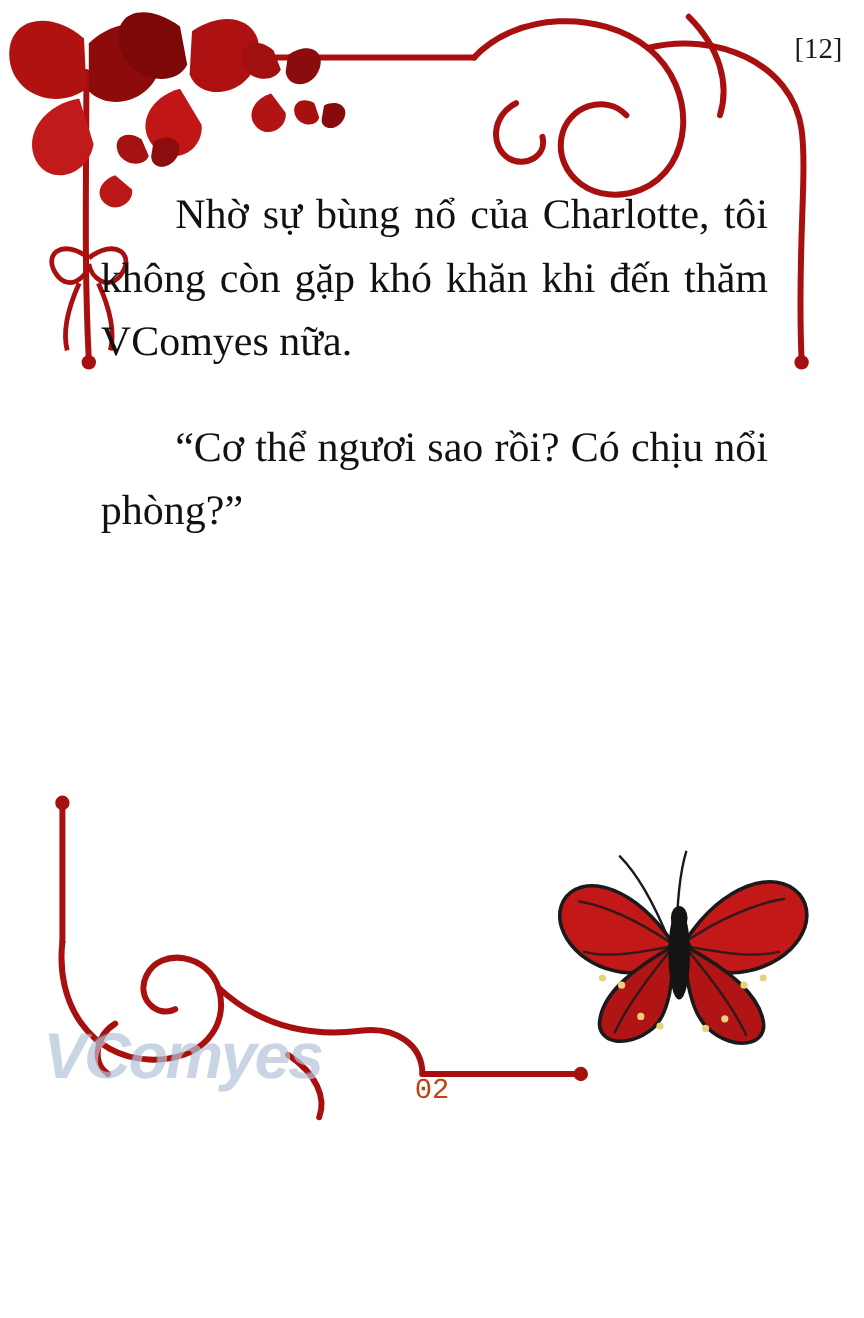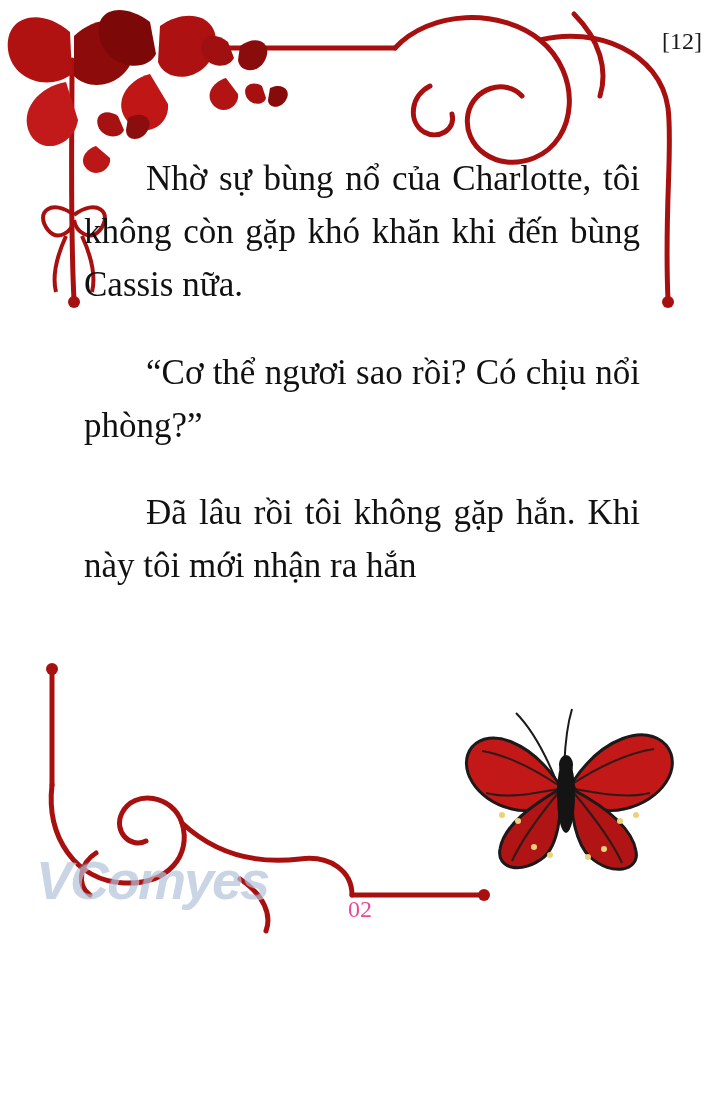--- a/index.html
+++ b/index.html
@@ -81,22 +81,22 @@
   }
 
   
   .folio {
     position: absolute;
     bottom: 16px;
     left: 0;
     width: 720px;
     text-align: center;
     font-size: 24px;
-    color: #ec4899;
-    font-family: Liberation Serif, serif;
+    color: #c2410c;
+    font-family: Liberation Mono, monospace;
   }
 
   
   .watermark {
     position: absolute;
     left: 36px;
     bottom: 28px;
     font-size: 54px;
     font-weight: bold;
     font-style: italic;
@@ -201,22 +201,21 @@
       <circle cx="176" cy="126" r="3"></circle>
         <circle cx="160" cy="132" r="3"></circle>
       <circle cx="144" cy="160" r="3"></circle>
         <circle cx="128" cy="168" r="3"></circle>
     </g>
   </svg>
 
   <div class="page-marker">[12]</div>
 
   <div class="content">
-    <p class="para indent">Nhờ sự bùng nổ của Charlotte, tôi không còn gặp khó khăn khi đến bùng Cassis nữa.</p>
+    <p class="para indent">Nhờ sự bùng nổ của Charlotte, tôi không còn gặp khó khăn khi đến thăm VComyes nữa.</p>
     <p class="para indent">“Cơ thể ngươi sao rồi? Có chịu nổi phòng?”</p>
-    <p class="para indent">Đã lâu rồi tôi không gặp hắn. Khi này tôi mới nhận ra hắn</p>
   </div>
 
   <div class="watermark">VComyes</div>
 
   <div class="folio">02</div>
 
 </div>
 
 </body></html>

